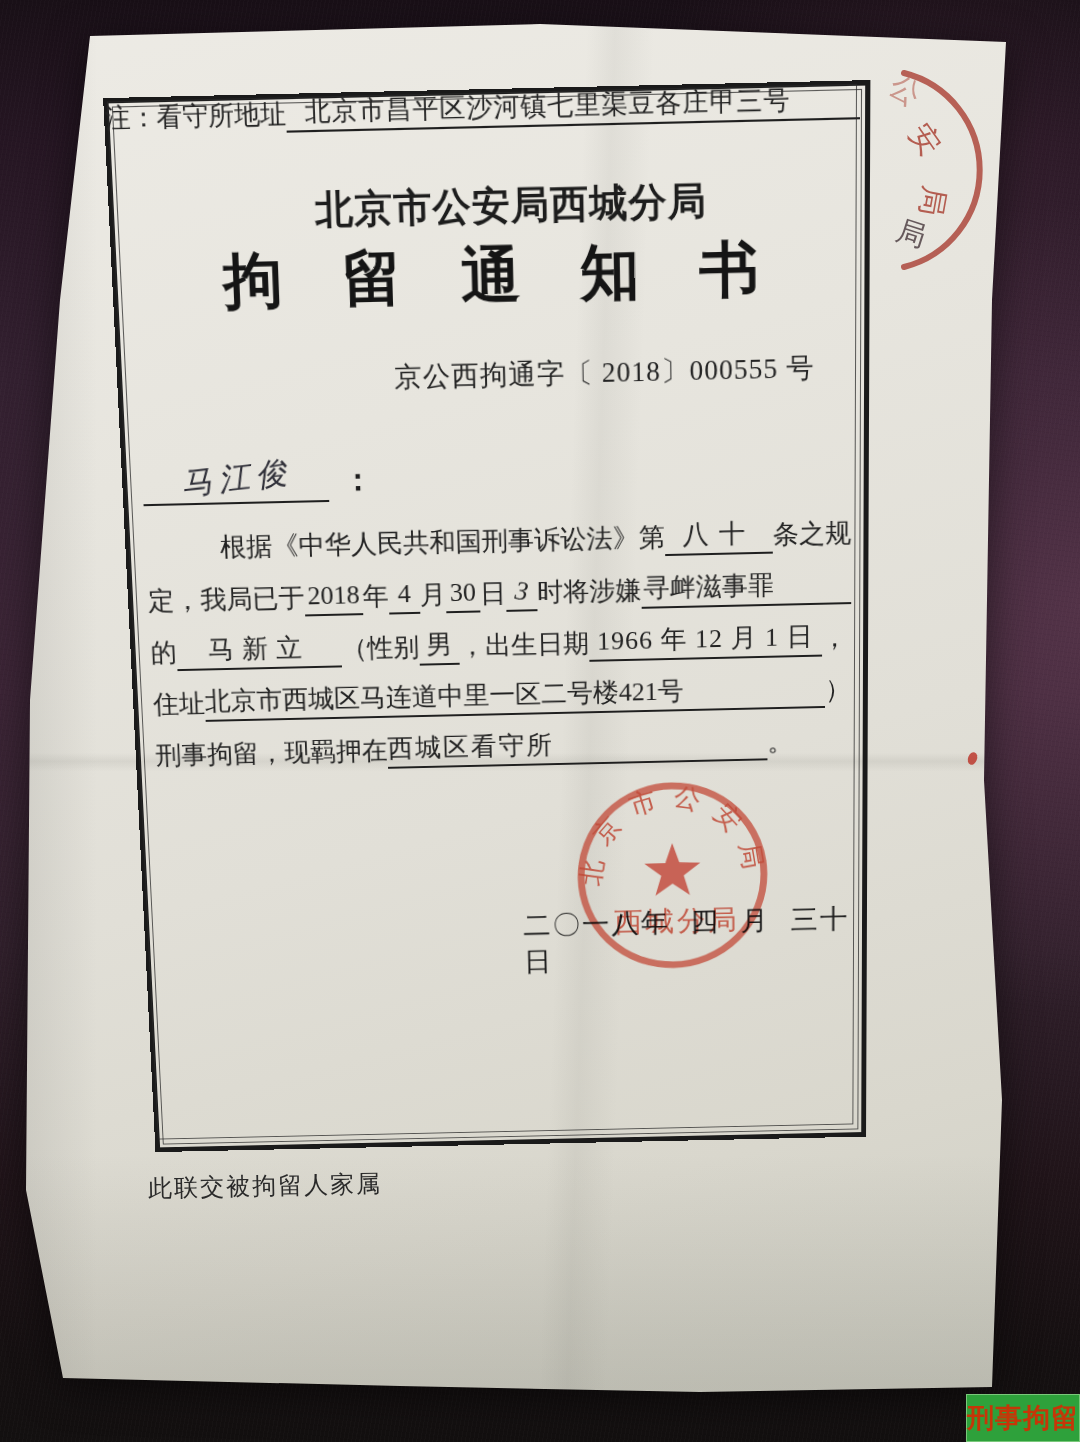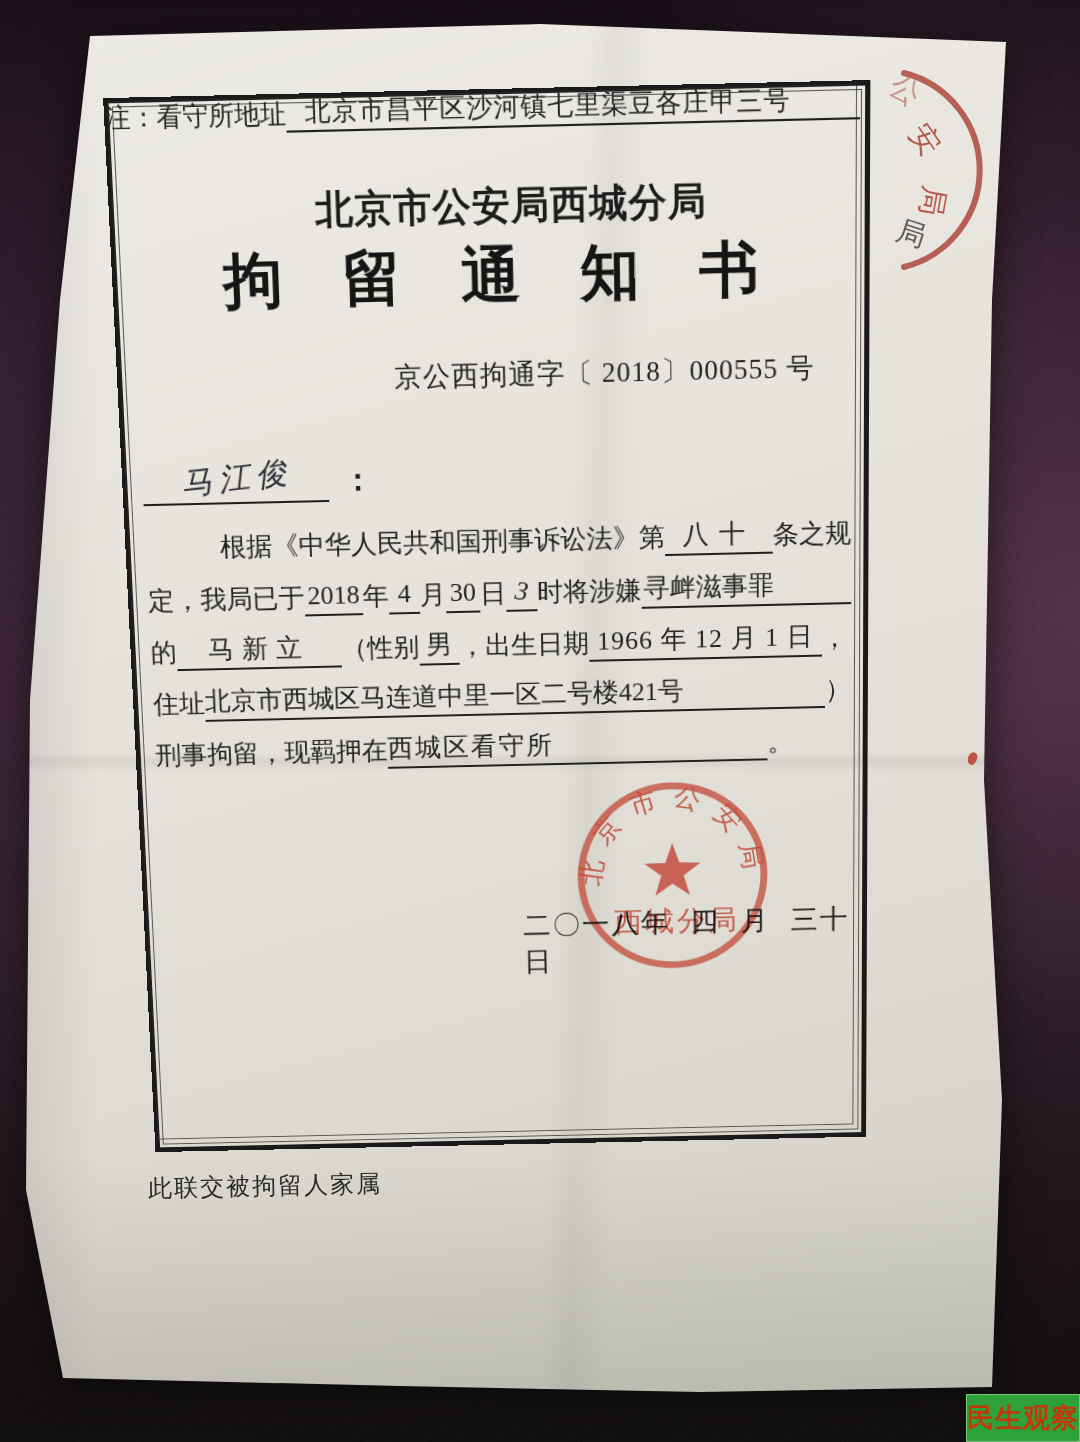--- a/index.html
+++ b/index.html
@@ -147,15 +147,15 @@
           <span class="u fill note-val">北京市昌平区沙河镇七里渠豆各庄甲三号</span>
         </div>
       </div>
 
       <div class="abs footer-note">此联交被拘留人家属</div>
 
     </div>
   </div>
 
   <div class="wm">
-    <span>民生观察</span>
+    <span>刑事拘留</span>
   </div>
 </div>
 
 </body></html>

